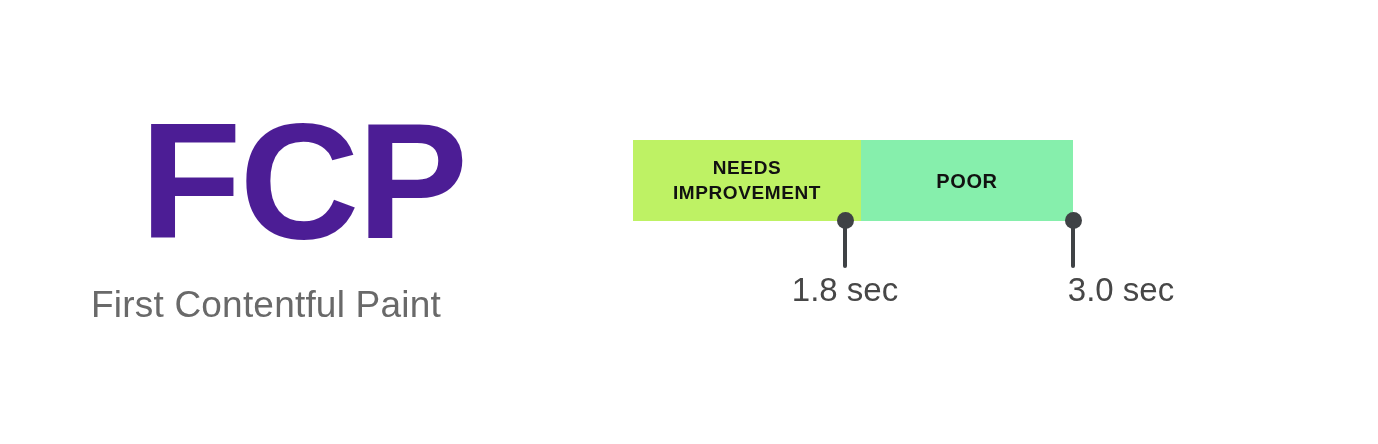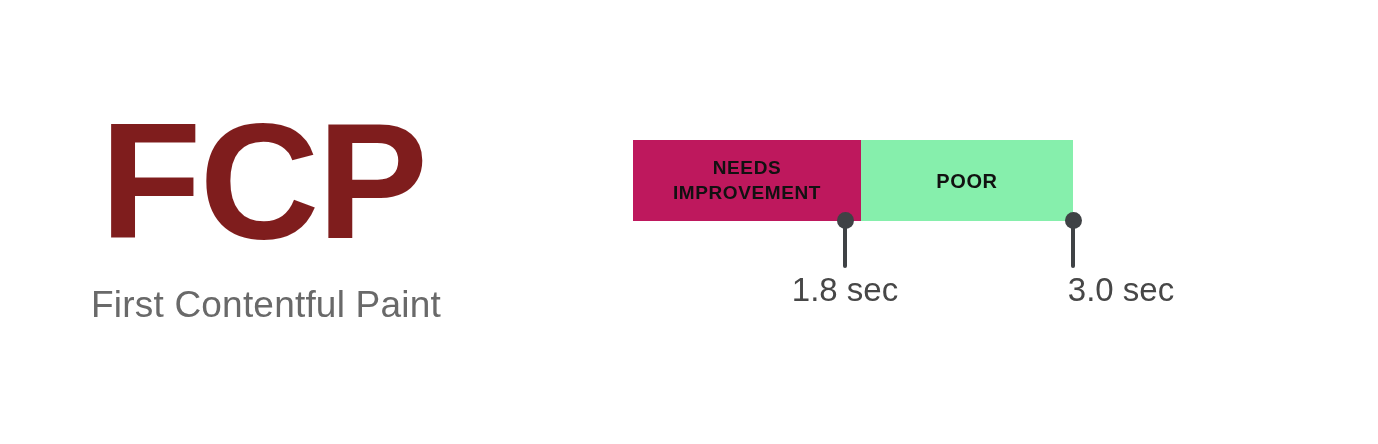--- a/index.html
+++ b/index.html
@@ -101,27 +101,27 @@
     font-size: 33px;
     font-weight: 400;
   }
 </style>
 </head>
 <body>
 
 <div class="canvas">
 
   <div>
-    <div class="metric-abbr" style="color: #7f1d1d;">FCP</div>
+    <div class="metric-abbr" style="color: #4c1d95; margin-left: 40px;">FCP</div>
     <div class="metric-full" style="color: rgb(105, 105, 105);">First Contentful Paint</div>
   </div>
 
   <div class="chart-block">
     <div class="bar">
-      <div class="seg seg-needs" style="background: #be185d;">
+      <div class="seg seg-needs" style="background: #bef264;">
         <span class="seg-label" style="color: rgb(17, 17, 17);">NEEDS IMPROVEMENT</span>
       </div>
       <div class="seg seg-poor" style="background: #86efac;">
         <span class="seg-label" style="color: rgb(17, 17, 17);">POOR</span>
       </div>
     </div>
 
     <div class="marker marker-1">
       <div class="dot" style="background: rgb(63, 66, 69);"></div>
       <div class="stem" style="background: rgb(63, 66, 69);"></div>

